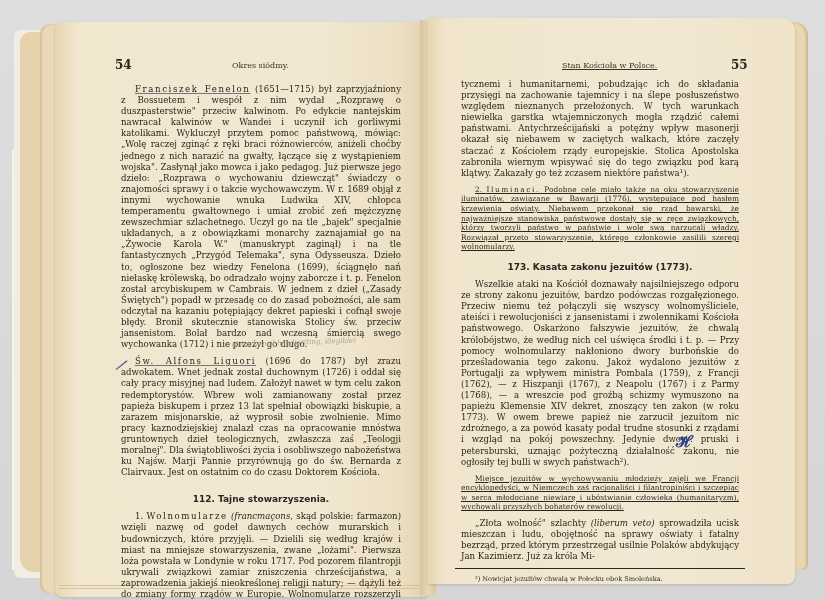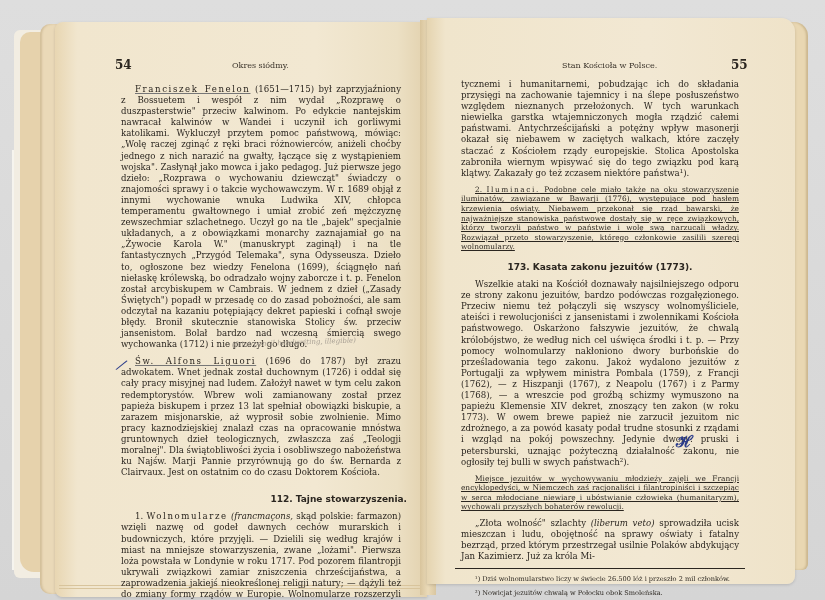--- a/index.html
+++ b/index.html
@@ -102,35 +102,34 @@
 <div class="gutter"></div>
 
 <div class="page page-right"></div>
 
 <span class="pnum" style="left:115px;top:58px;">54</span>
 <span class="running-head" style="left:232px;top:61px;text-align:center;">Okres siódmy.</span>
 
 <div class="col text" style="left:115px;top:78px;width:292px;">
   <p><span class="spaced">Franciszek Fenelon</span><span> (1651—1715) był zaprzyjaźniony z Bossuetem i wespół z nim wydał „Rozprawę o duszpasterstwie" przeciw kalwinom. Po edykcie nantejskim nawracał kalwinów w Wandei i uczynił ich gorliwymi katolikami. Wykluczył przytem pomoc państwową, mówiąc: „Wolę raczej zginąć z ręki braci różnowierców, aniżeli choćby jednego z nich narazić na gwałty, łączące się z wystąpieniem wojska". Zasłynął jako mowca i jako pedagog. Już pierwsze jego dzieło: „Rozprawa o wychowaniu dziewcząt" świadczy o znajomości sprawy i o takcie wychowawczym. W r. 1689 objął z innymi wychowanie wnuka Ludwika XIV, chłopca temperamentu gwałtownego i umiał zrobić zeń mężczyznę zewszechmiar szlachetnego. Uczył go na tle „bajek" specjalnie układanych, a z obowiązkami monarchy zaznajamiał go na „Żywocie Karola W." (manuskrypt zaginął) i na tle fantastycznych „Przygód Telemaka", syna Odysseusza. Dzieło to, ogłoszone bez wiedzy Fenelona (1699), ściągnęło nań niełaskę królewską, bo odradzało wojny zaborcze i t. p. Fenelon został arcybiskupem w Cambrais. W jednem z dzieł („Zasady Świętych") popadł w przesadę co do zasad pobożności, ale sam odczytał na kazaniu potępiający dekret papieski i cofnął swoje błędy. Bronił skutecznie stanowiska Stolicy św. przeciw jansenistom. Bolał bardzo nad wczesną śmiercią swego wychowanka (1712) i nie przeżył go długo.</span></p>
   <p><span class="spaced">Św. Alfons Liguori</span><span> (1696 do 1787) był zrazu adwokatem. Wnet jednak został duchownym (1726) i oddał się cały pracy misyjnej nad ludem. Założył nawet w tym celu zakon redemptorystów. Wbrew woli zamianowany został przez papieża biskupem i przez 13 lat spełniał obowiązki biskupie, a zarazem misjonarskie, aż wyprosił sobie zwolnienie. Mimo pracy kaznodziejskiej znalazł czas na opracowanie mnóstwa gruntownych dzieł teologicznych, zwłaszcza zaś „Teologji moralnej". Dla świątobliwości życia i osobliwszego nabożeństwa ku Najśw. Marji Pannie przyrównują go do św. Bernarda z Clairvaux. Jest on ostatnim co do czasu Doktorem Kościoła.</span></p>
-  <div class="heading" style="margin-top:16px;text-align:right;">112. Tajne stowarzyszenia.</div>
+  <div class="heading" style="margin-top:16px;">112. Tajne stowarzyszenia.</div>
   <p><span>1.</span> <span class="spaced-plain">Wolnomularze</span> <em>(francmaçons,</em><span> skąd polskie: farmazon) wzięli nazwę od godeł dawnych cechów murarskich i budowniczych, które przyjęli. — Dzielili się według krajów i miast na mniejsze stowarzyszenia, zwane „lożami". Pierwsza loża powstała w Londynie w roku 1717. Pod pozorem filantropji ukrywali związkowi zamiar zniszczenia chrześcijaństwa, a zaprowadzenia jakiejś nieokreślonej religji natury; — dążyli też do zmiany formy rządów w Europie. Wolnomularze rozszerzyli się niebawem we wszystkich państwach Europy, ale stosując się do okoliczności, nie wszędzie występowali przeciw Kościołowi z jednakową gwałtownością. Chcąc sobie zapewnić poparcie ze strony monarchów i wpływ na rządy, podzielili się na jawnych i na tajnych, zapraszali chętnie monarchów do grona jawnych członków, a innych łudzili hasłami patrjo-</span></p>
 </div>
 
 <div class="pencil-note">(faint pencil handwriting, illegible)</div>
 <span class="ink-mark" style="left:120px;top:356px;transform:rotate(20deg);">⁄</span>
 
-<span class="running-head" style="left:562px;top:61px;">Stan Kościoła w Polsce.</span>
+<span class="running-head" style="left:562px;top:61px;text-decoration:underline;">Stan Kościoła w Polsce.</span>
 <span class="pnum" style="left:731px;top:58px;">55</span>
 
 <div class="col text" style="left:455px;top:73px;width:290px;">
   <p class="noindent">tycznemi i humanitarnemi, pobudzając ich do składania przysięgi na zachowanie tajemnicy i na ślepe posłuszeństwo względem nieznanych przełożonych. W tych warunkach niewielka garstka wtajemniczonych mogła rządzić całemi państwami. Antychrześcijański a potężny wpływ masonerji okazał się niebawem w zaciętych walkach, które zaczęły staczać z Kościołem rządy europejskie. Stolica Apostolska zabroniła wiernym wpisywać się do tego związku pod karą klątwy. Zakazały go też zczasem niektóre państwa¹).</p>
   <p class="small" style="margin-top:4px;"><span>2.</span> <span class="spaced-plain">Iluminaci.</span><span> Podobne cele miało także na oku stowarzyszenie iluminatów, zawiązane w Bawarji (1776), występujące pod hasłem krzewienia oświaty. Niebawem przekonał się rząd bawarski, że najważniejsze stanowiska państwowe dostały się w ręce związkowych, którzy tworzyli państwo w państwie i wolę swą narzucali władzy. Rozwiązał przeto stowarzyszenie, którego członkowie zasilili szeregi wolnomularzy.</span></p>
   <div class="heading">173. Kasata zakonu jezuitów (1773).</div>
   <p>Wszelkie ataki na Kościół doznawały najsilniejszego odporu ze strony zakonu jezuitów, bardzo podówczas rozgałęzionego. Przeciw niemu też połączyli się wszyscy wolnomyśliciele, ateiści i rewolucjoniści z jansenistami i zwolennikami Kościoła państwowego. Oskarżono fałszywie jezuitów, że chwalą królobójstwo, że według nich cel uświęca środki i t. p. — Przy pomocy wolnomularzy nakłoniono dwory burbońskie do prześladowania tego zakonu. Jakoż wydalono jezuitów z Portugalji za wpływem ministra Pombala (1759), z Francji (1762), — z Hiszpanji (1767), z Neapolu (1767) i z Parmy (1768), — a wreszcie pod groźbą schizmy wymuszono na papieżu Klemensie XIV dekret, znoszący ten zakon (w roku 1773). W owem brewe papież nie zarzucił jezuitom nic zdrożnego, a za powód kasaty podał trudne stosunki z rządami i wzgląd na pokój powszechny. Jedynie dwory: pruski i petersburski, uznając pożyteczną działalność zakonu, nie ogłosiły tej bulli w swych państwach²).</p>
   <p class="small" style="margin-top:4px;">Miejsce jezuitów w wychowywaniu młodzieży zajęli we Francji encyklopedyści, w Niemczech zaś racjonaliści i filantropiniści i szczepiąc w serca młodociane niewiarę i ubóstwianie człowieka (humanitaryzm), wychowali przyszłych bohaterów rewolucji.</p>
   <p><span>„Złota wolność"</span><span> szlachty </span><em>(liberum veto)</em><span> sprowadziła ucisk mieszczan i ludu, obojętność na sprawy oświaty i fatalny bezrząd, przed którym przestrzegał usilnie Polaków abdykujący Jan Kazimierz. Już za króla Mi-</span></p>
   <div class="rule"></div>
-  <p class="footnote">¹) Dziś wolnomularstwo liczy w świecie 26.500 lóż i przeszło 2 mil członków.</p>
   <p class="footnote">²) Nowicjat jezuitów chwalą w Połocku obok Smoleńska.</p>
 </div>
 
 <span class="ink-mark" style="left:676px;top:430px;font-weight:bold;">ℋ</span>
 
 </body></html>

